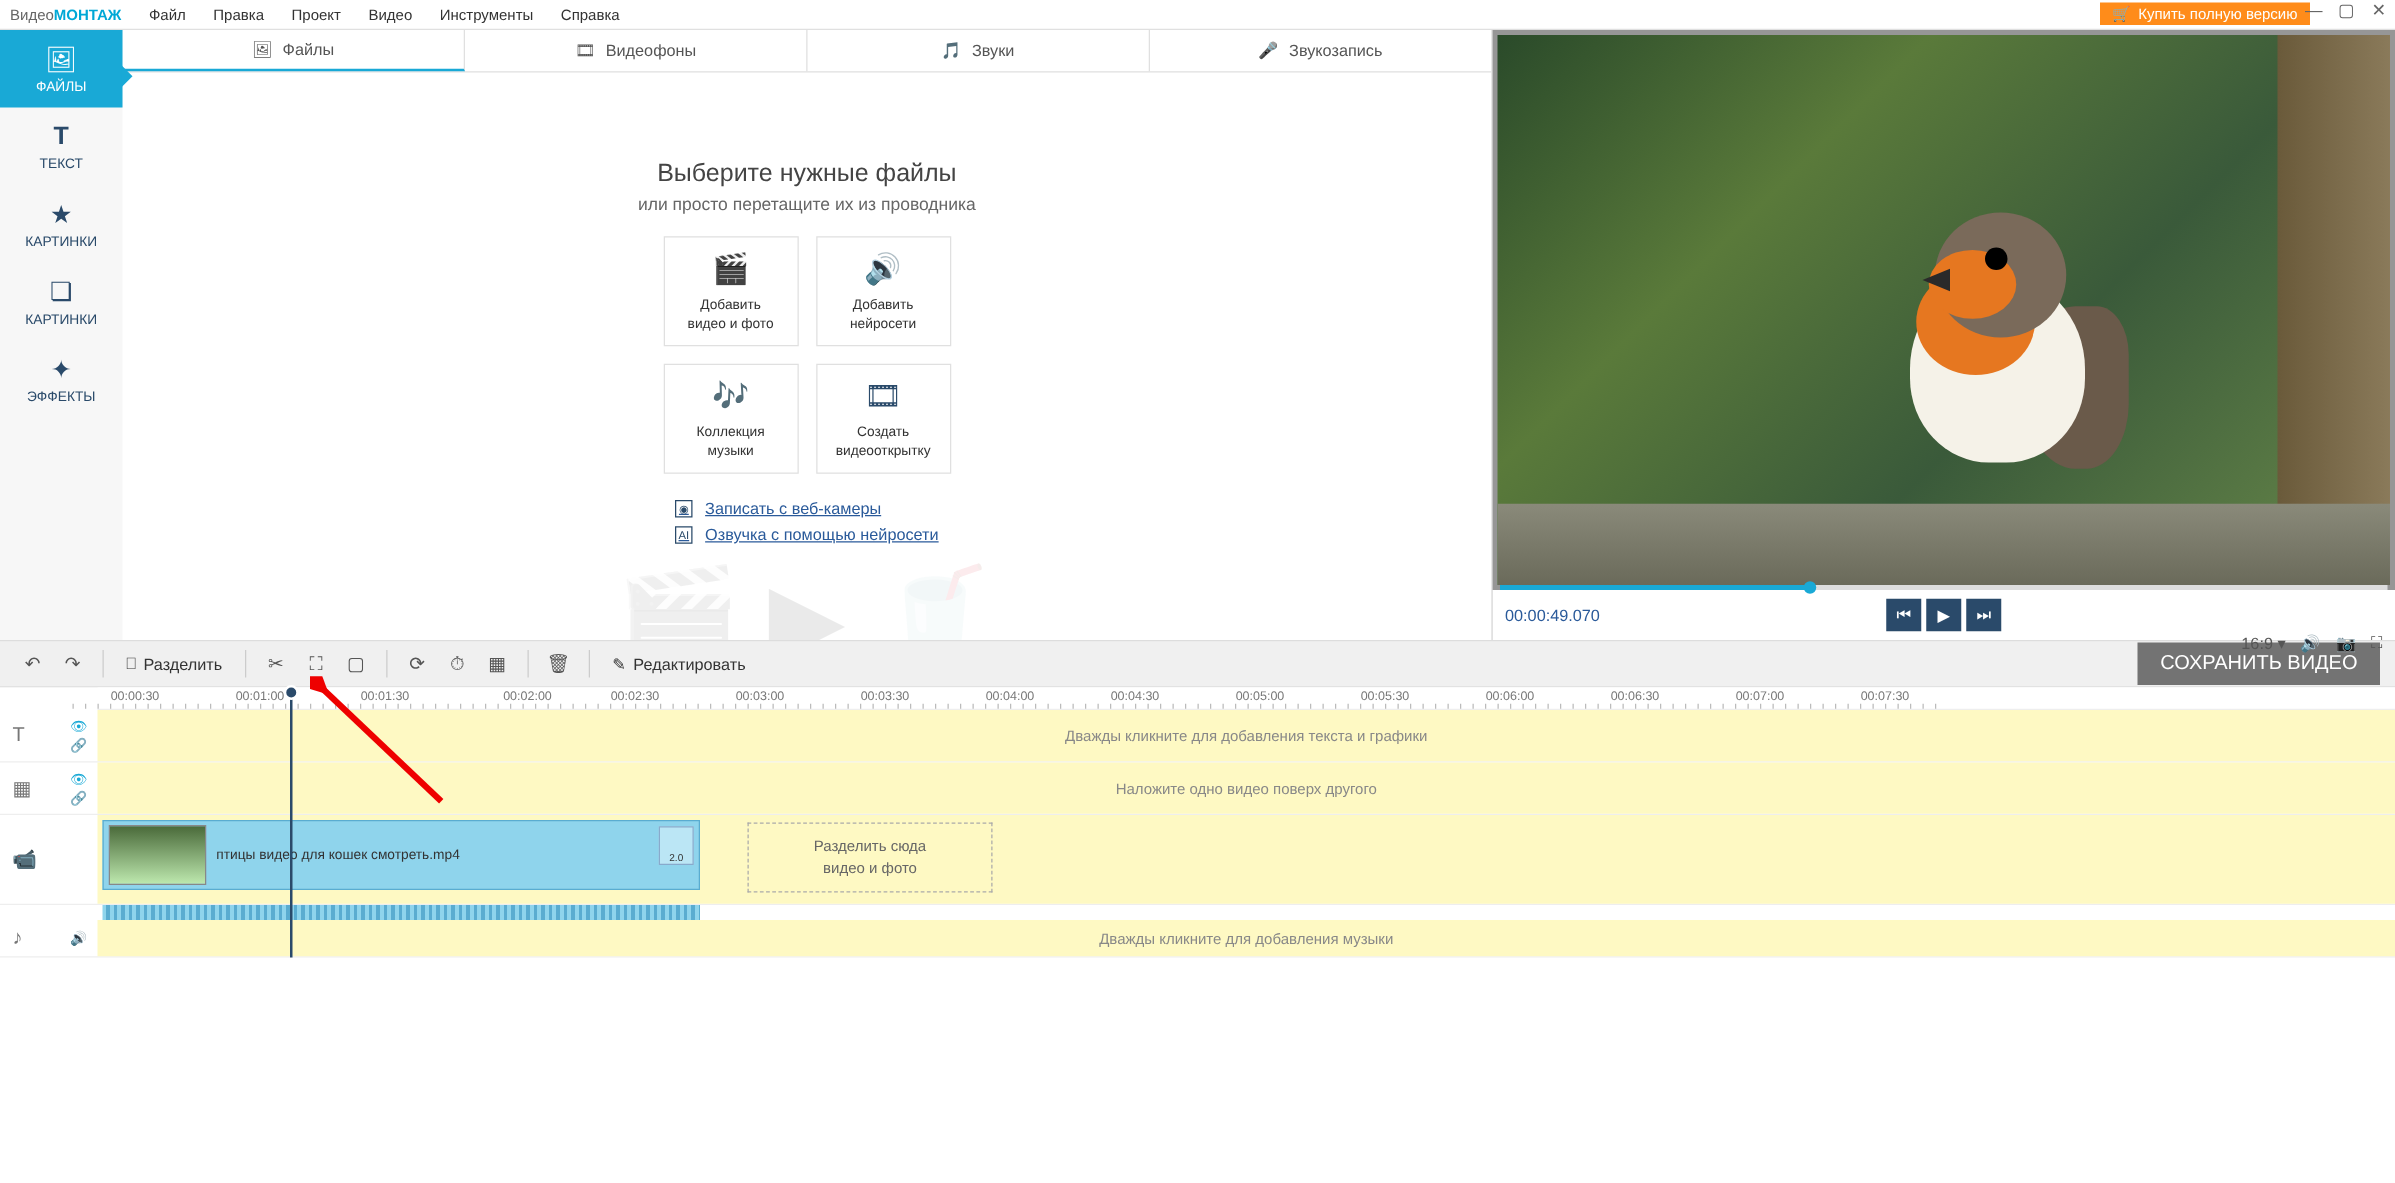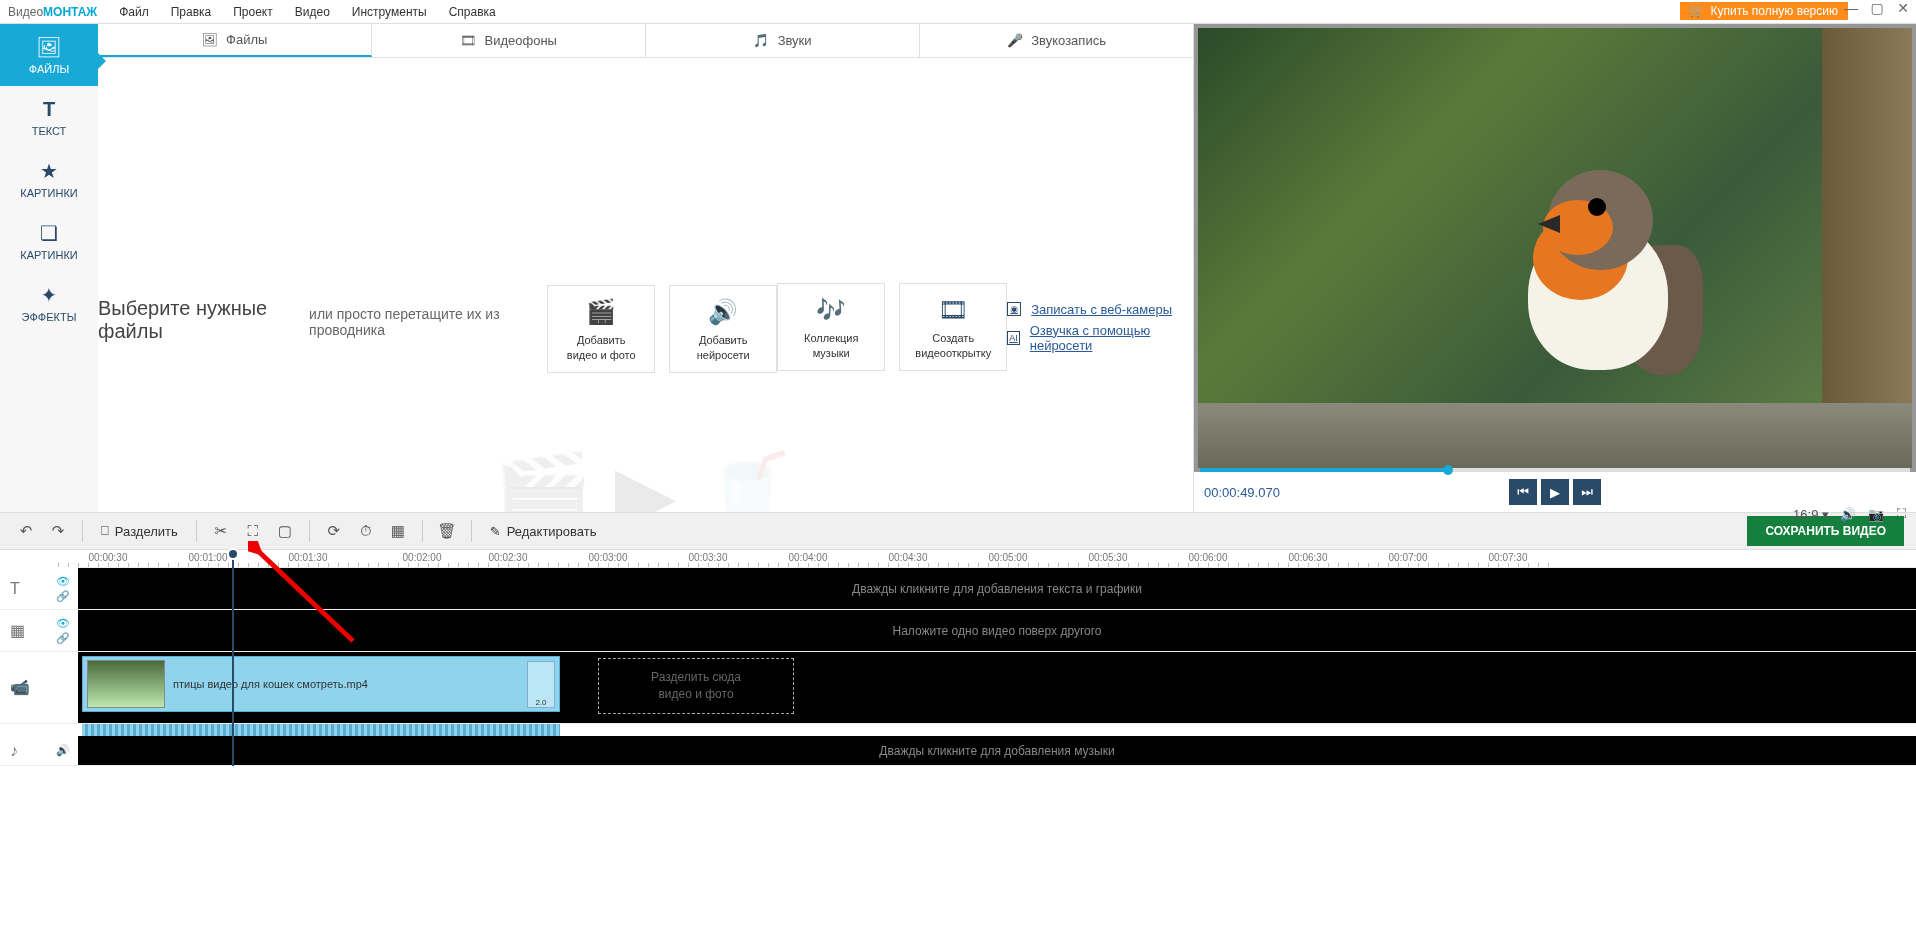--- a/index.html
+++ b/index.html
@@ -24,21 +24,21 @@
 .sidebar-item .icon { font-size: 20px; }
 .sidebar-notch { position: absolute; right: -8px; top: 28px; width: 0; height: 0; border-top: 9px solid transparent; border-bottom: 9px solid transparent; border-left: 9px solid #19a9d6; }
 
 
 .content-panel { flex: 1; background: #fff; border-right: 1px solid #e0e0e0; display: flex; flex-direction: column; }
 .tabs { height: 34px; display: flex; border-bottom: 1px solid #e0e0e0; }
 .tab { flex: 1; display: flex; align-items: center; justify-content: center; gap: 8px; font-size: 13px; color: #555; cursor: pointer; border-right: 1px solid #e0e0e0; }
 .tab.active { border-bottom: 2px solid #19a9d6; }
 .tab:last-child { border-right: none; }
 
-.content-body { flex: 1; display: flex; flex-direction: row; align-items: center; padding-top: 70px; position: relative; overflow: hidden; }
+.content-body { flex: 1; display: flex; flex-direction: column; align-items: center; padding-top: 70px; position: relative; overflow: hidden; }
 .content-title { font-size: 20px; color: #444; }
 .content-subtitle { font-size: 14px; color: #666; margin-top: 4px; }
 .card-grid { display: flex; gap: 14px; margin-top: 18px; }
 .card-grid.row2 { margin-top: 14px; }
 .card { width: 108px; height: 88px; border: 1px solid #e0e0e0; display: flex; flex-direction: column; align-items: center; justify-content: center; gap: 6px; cursor: pointer; font-size: 11px; color: #333; text-align: center; line-height: 1.3; }
 .card .card-icon { font-size: 24px; color: #2a4a6a; }
 .link-row { margin-top: 20px; font-size: 13px; text-align: left; }
 .link-item { display: flex; align-items: center; gap: 10px; color: #2a5a9a; text-decoration: underline; cursor: pointer; margin-bottom: 6px; }
 .link-item .link-icon { width: 14px; height: 14px; border: 1px solid #2a4a6a; display: inline-flex; align-items: center; justify-content: center; font-size: 9px; text-decoration: none; color: #2a4a6a; }
 .bg-deco { position: absolute; bottom: -30px; left: 50%; transform: translateX(-50%); opacity: 0.08; font-size: 80px; color: #000; }
@@ -65,39 +65,39 @@
 .play-controls { position: absolute; left: 50%; transform: translateX(-50%); display: flex; gap: 4px; }
 .play-btn { width: 28px; height: 26px; background: #2a4a6a; color: #fff; display: flex; align-items: center; justify-content: center; cursor: pointer; font-size: 13px; }
 .right-controls { margin-left: auto; display: flex; align-items: center; gap: 12px; color: #555; font-size: 13px; }
 .right-controls > span { cursor: pointer; margin-top: 44px; }
 
 
 .toolbar { height: 38px; background: #f0f0f0; border-top: 1px solid #ddd; border-bottom: 1px solid #ddd; display: flex; align-items: center; padding: 0 12px; gap: 4px; }
 .tool-btn { width: 28px; height: 28px; display: flex; align-items: center; justify-content: center; cursor: pointer; color: #555; font-size: 15px; border-radius: 2px; }
 .tool-btn-text { display: flex; align-items: center; gap: 6px; padding: 0 8px; height: 28px; cursor: pointer; font-size: 13px; color: #333; }
 .tool-sep { width: 1px; height: 22px; background: #ccc; margin: 0 6px; }
-.save-btn { margin-left: auto; background: #15803d; color: #fff; padding: 8px 18px; font-size: 12px; font-weight: bold; cursor: pointer; }
+.save-btn { margin-left: auto; background: #737373; color: #fff; padding: 8px 18px; font-size: 16px; font-weight: normal; cursor: pointer; }
 
 
 .timeline { flex: 1; background: #fff; position: relative; }
 .ruler { height: 18px; background: #fff; border-bottom: 1px solid #eee; position: relative; margin-left: 78px; font-size: 10px; color: #777; }
 .ruler-mark { position: absolute; top: 2px; transform: translateX(-50%); }
 .ruler-tick { position: absolute; bottom: 0; width: 1px; height: 4px; background: #bbb; }
 .tracks { margin-left: 0; }
 .track { height: 42px; display: flex; border-bottom: 1px solid #eee; }
 .track.main-track { height: 72px; }
 .track-head { width: 78px; display: flex; align-items: center; gap: 8px; padding-left: 10px; color: #777; }
 .track-head .head-icon { font-size: 16px; }
 .track-head .head-controls { display: flex; flex-direction: column; gap: 2px; font-size: 11px; margin-left: auto; margin-right: 8px; }
-.track-body { flex: 1; position: relative; background: #000000; text-decoration: underline; }
+.track-body { flex: 1; position: relative; background: #fef9c3; text-decoration: underline; }
 .track-placeholder { position: absolute; left: 50%; top: 50%; transform: translate(-50%, -50%); font-size: 12px; color: #888; }
 .clip { position: absolute; left: 4px; top: 4px; height: 56px; width: 478px; background: #8fd4ec; border: 1px solid #5aacd0; display: flex; align-items: center; padding: 4px; gap: 8px; }
 .clip-thumb { width: 78px; height: 48px; background: linear-gradient(#4a6a3a, #bde8ae); border: 1px solid #888; }
 .clip-label { font-size: 11px; color: #333; }
-.clip-end { position: absolute; right: 4px; top: 4px; width: 28px; height: 47px; background: #bbe6f5; border: 1px solid #8ac; display: flex; align-items: flex-end; justify-content: center; font-size: 8px; }
+.clip-end { position: absolute; right: 4px; top: 4px; width: 28px; height: 31px; background: #bbe6f5; border: 1px solid #8ac; display: flex; align-items: flex-end; justify-content: center; font-size: 8px; }
 .drop-zone { position: absolute; left: 520px; top: 6px; width: 196px; height: 56px; border: 1px dashed #aaa; display: flex; flex-direction: column; align-items: center; justify-content: center; font-size: 12px; color: #666; line-height: 1.4; }
 
 .playhead { position: absolute; left: 232px; top: 0; bottom: 0; width: 2px; background: #2a4a6a; z-index: 10; }
 .playhead-marker { position: absolute; top: -2px; left: -5px; width: 12px; height: 12px; background: #2a4a6a; border-radius: 50%; border: 2px solid #fff; }
 
 .arrow-annotation { position: absolute; left: 248px; top: 541px; pointer-events: none; z-index: 50; }
 </style>
 </head>
 <body>
 

